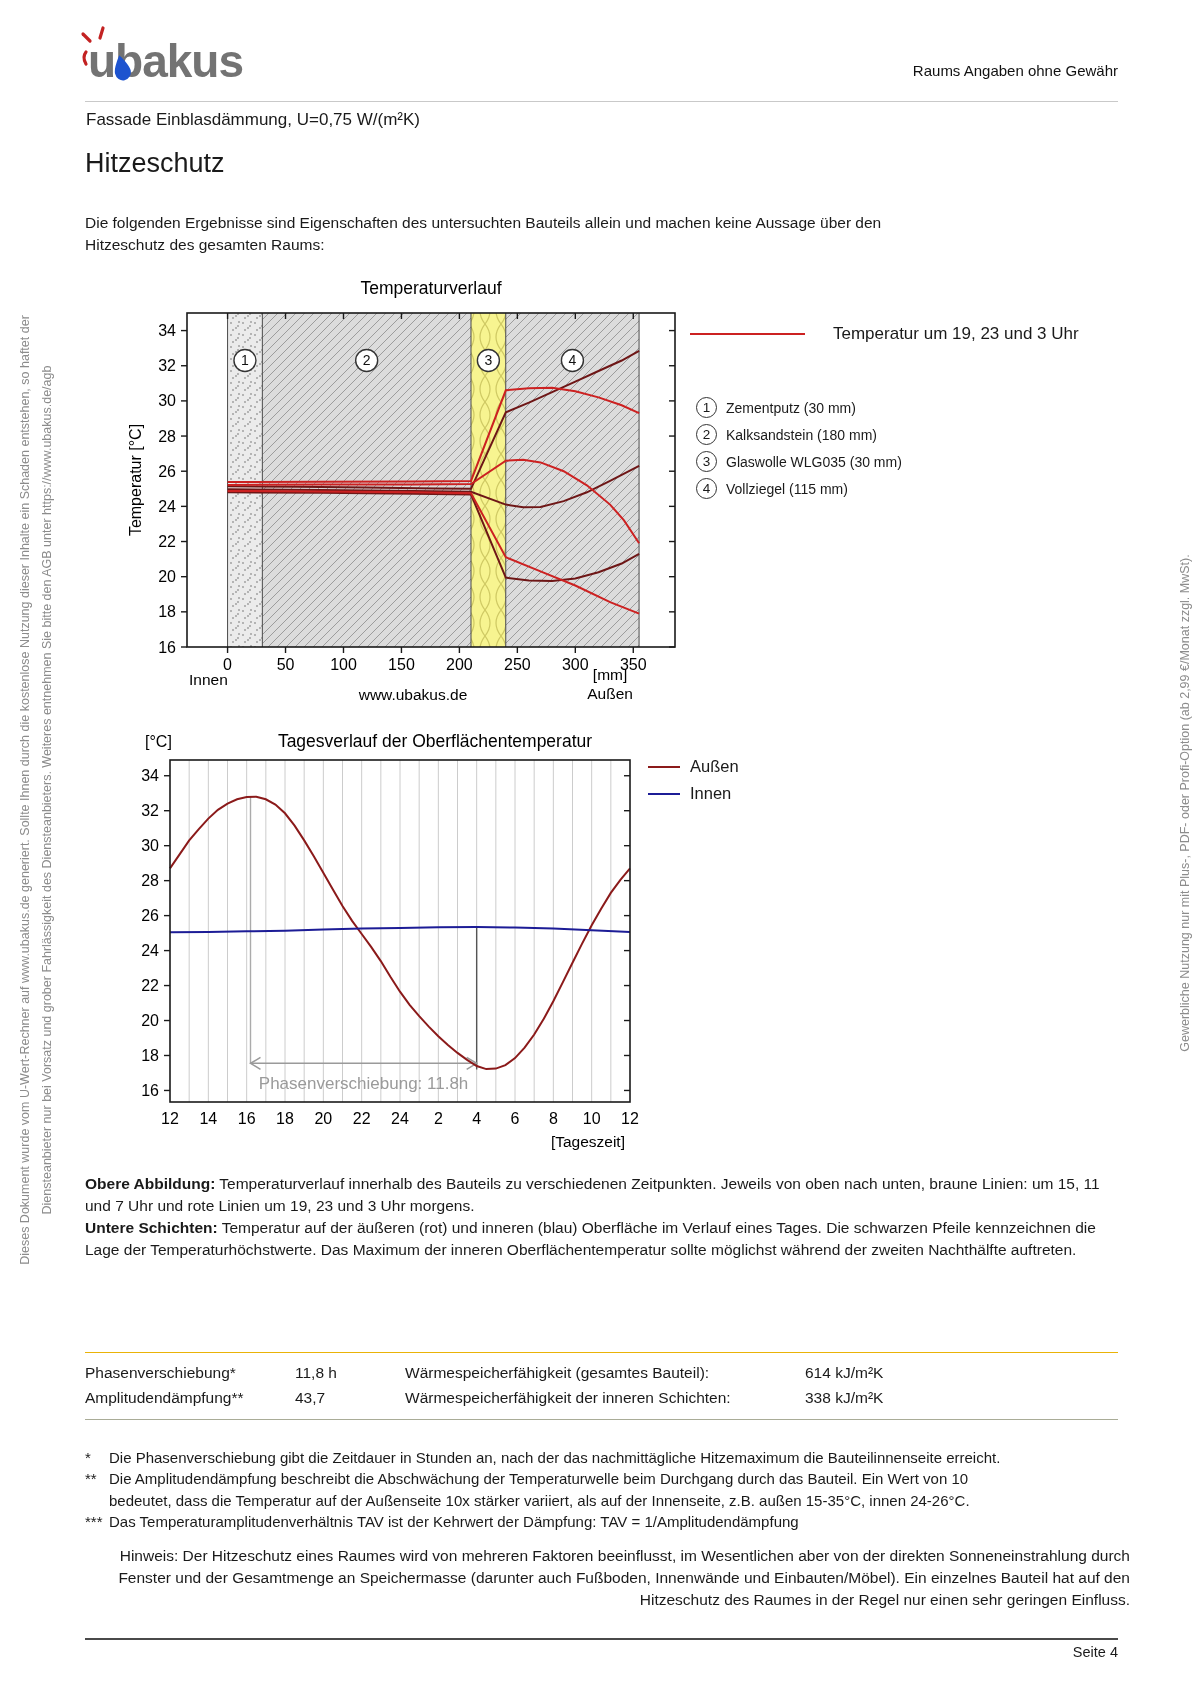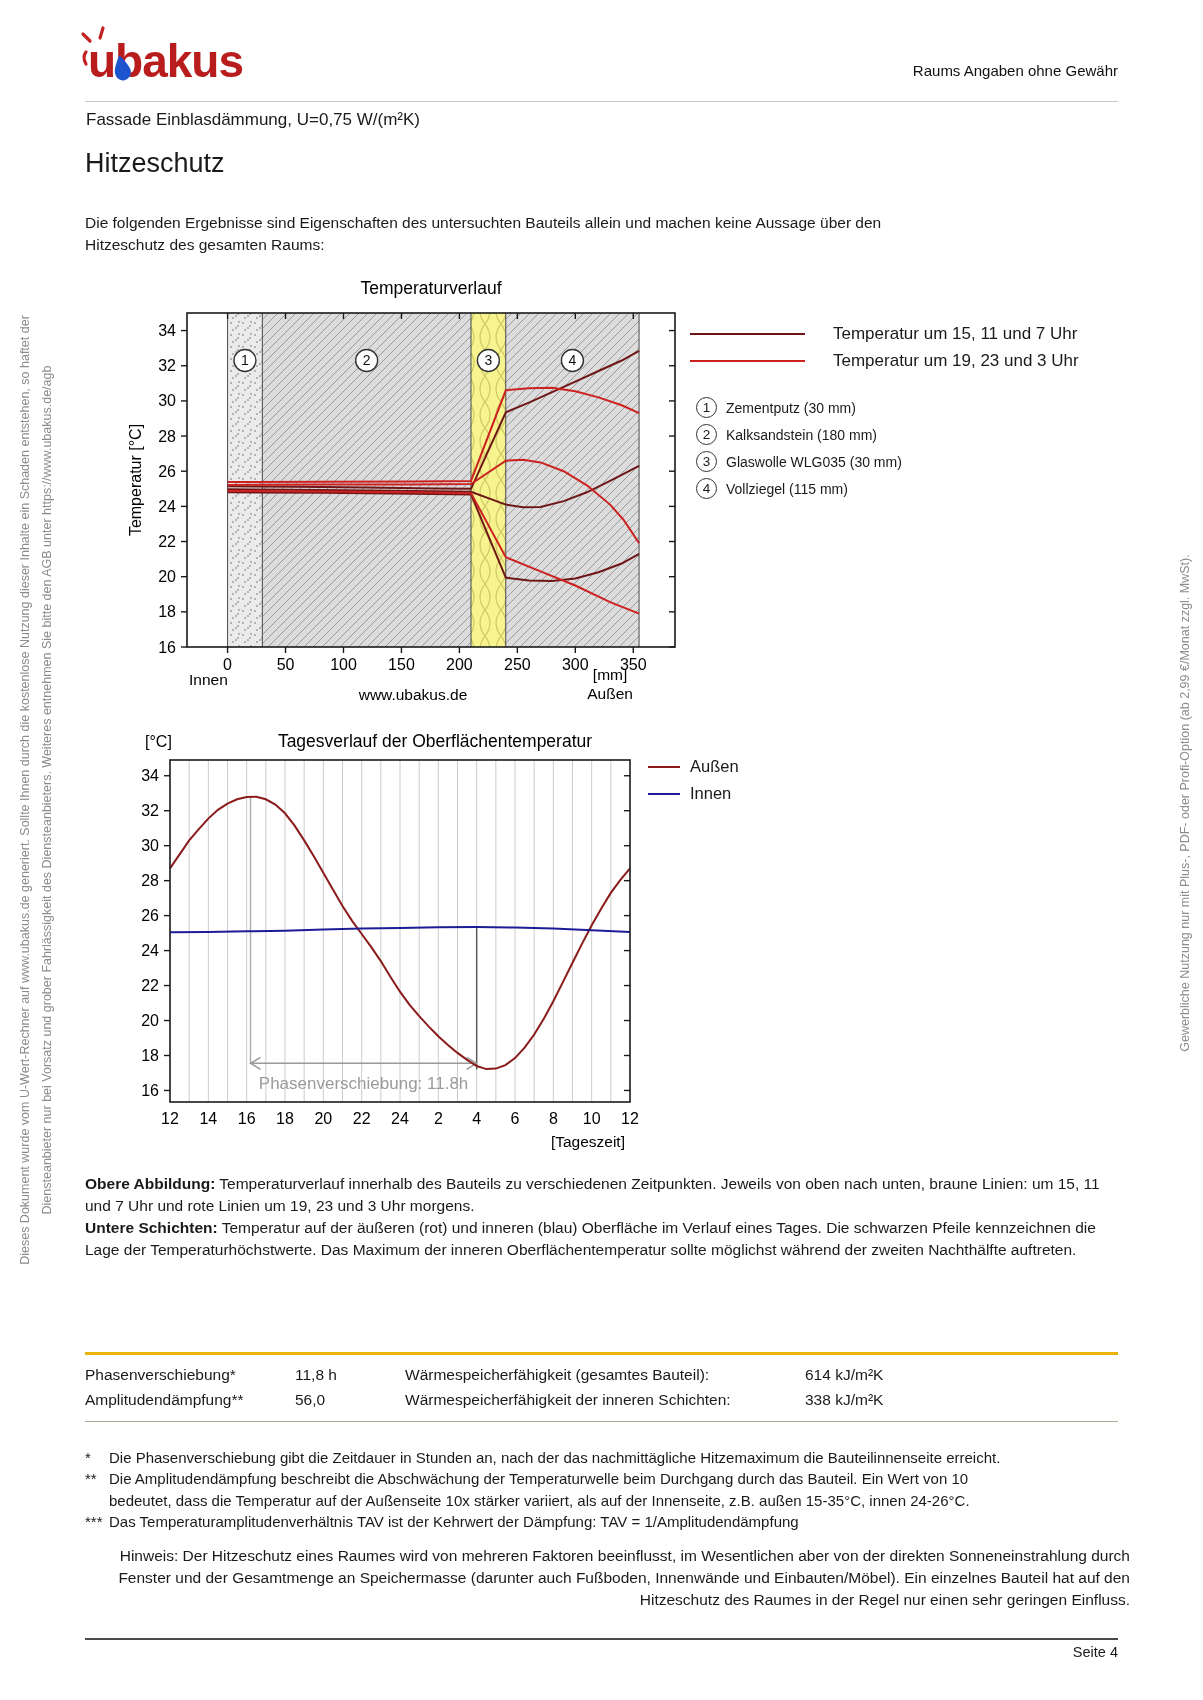--- a/index.html
+++ b/index.html
@@ -1,39 +1,39 @@
 <!DOCTYPE html>
 <html><head>
 <meta charset="utf-8">
 <style>
   html,body{margin:0;padding:0;background:#fff;}
   #page{position:relative;width:1203px;height:1700px;background:#fff;overflow:hidden;
         font-family:"Liberation Sans",sans-serif;color:#1a1a1a;}
   .abs{position:absolute;}
   
-  .brand{font-size:46px;font-weight:bold;letter-spacing:-1px;color:#b91c1c;line-height:1;}
+  .brand{font-size:46px;font-weight:bold;letter-spacing:-1px;color:#737373;line-height:1;}
   .disclaimer{font-size:15px;color:#111;}
   .rule{height:1px;background:#c9c9c9;}
   .subtitle{font-size:17px;}
   h1.title{font-size:27px;font-weight:400;margin:0;}
   .intro{font-size:15.5px;line-height:1.45;width:880px;}
   
   .legrow{display:flex;align-items:center;height:27px;}
   .legline{display:inline-block;height:0;border-top:2px solid #000;margin-right:28px;}
   .legtext{font-size:17px;}
   .layerrow{display:flex;align-items:center;height:27px;}
   .numcircle{display:inline-flex;align-items:center;justify-content:center;width:19px;height:19px;
      border:1.4px solid #333;border-radius:50%;font-size:13.5px;margin-right:9px;background:#fff;flex:0 0 auto;}
   .layertext{font-size:14px;}
   
   .cap{font-size:15.5px;line-height:1.42;width:1035px;}
   .cap b{font-weight:bold;}
   .note{font-size:15.5px;line-height:1.42;width:1045px;text-align:right;}
   
-  .rtable{width:1033px;border-top:3px solid #eab308;border-bottom:1px solid #a9ac97;padding:7px 0 9px 0;}
+  .rtable{width:1033px;border-top:1px solid #eab308;border-bottom:1px solid #a9ac97;padding:7px 0 9px 0;}
   .rrow{display:grid;grid-template-columns:210px 110px 400px auto;font-size:15.5px;line-height:1.62;}
   
   .fn{display:grid;grid-template-columns:24px 920px;font-size:15px;line-height:1.42;}
   .fn .m{white-space:nowrap;}
   
   .vtext{position:absolute;width:1100px;height:16px;text-align:center;font-size:12.5px;color:#8c8c8c;
          transform:rotate(-90deg);white-space:nowrap;}
   .vtext2{position:absolute;width:1120px;height:16px;text-align:center;font-size:12.5px;color:#8c8c8c;
          transform:rotate(-90deg);white-space:nowrap;}
   
@@ -169,24 +169,20 @@
       <text x="346" y="22" text-anchor="middle" font-size="17.5">Temperaturverlauf</text>
       <text x="0" y="0" text-anchor="middle" font-size="16" transform="translate(56,208) rotate(-90)">Temperatur [°C]</text>
       <text x="104" y="413" text-anchor="start" font-size="15.5">Innen</text>
       <text x="328" y="428" text-anchor="middle" font-size="15.5">www.ubakus.de</text>
       <text x="525.0878859857482" y="408" text-anchor="middle" font-size="15.5">[mm]</text>
       <text x="525.0878859857482" y="427" text-anchor="middle" font-size="15.5">Außen</text>
     </svg>
 
   <div class="abs" style="left:690px;top:320px;">
     <div class="legrow">
-      <span class="legline" style="width:115px;border-color:#6e1616;"></span>
-      <span class="legtext">Temperatur um 15, 11 und 7 Uhr</span>
-    </div>
-    <div class="legrow">
       <span class="legline" style="width:115px;border-color:#cc2121;"></span>
       <span class="legtext">Temperatur um 19, 23 und 3 Uhr</span>
     </div>
   </div>
 
   <div class="abs" style="left:696px;top:394px;">
     <div class="layerrow">
       <span class="numcircle">1</span>
       <span class="layertext">Zementputz (30 mm)</span>
     </div>
@@ -303,21 +299,21 @@
 
   <div class="abs rtable" style="left:85px;top:1352px;">
     <div class="rrow">
       <span>Phasenverschiebung*</span>
       <span>11,8 h</span>
       <span>Wärmespeicherfähigkeit (gesamtes Bauteil):</span>
       <span>614 kJ/m²K</span>
     </div>
     <div class="rrow">
       <span>Amplitudendämpfung**</span>
-      <span>56,0</span>
+      <span>43,7</span>
       <span>Wärmespeicherfähigkeit der inneren Schichten:</span>
       <span>338 kJ/m²K</span>
     </div>
   </div>
 
   <div class="abs" style="left:85px;top:1447px;">
     <div class="fn">
       <span class="m">*</span>
       <span>Die Phasenverschiebung gibt die Zeitdauer in Stunden an, nach der das nachmittägliche Hitzemaximum die Bauteilinnenseite erreicht.</span>
     </div>

